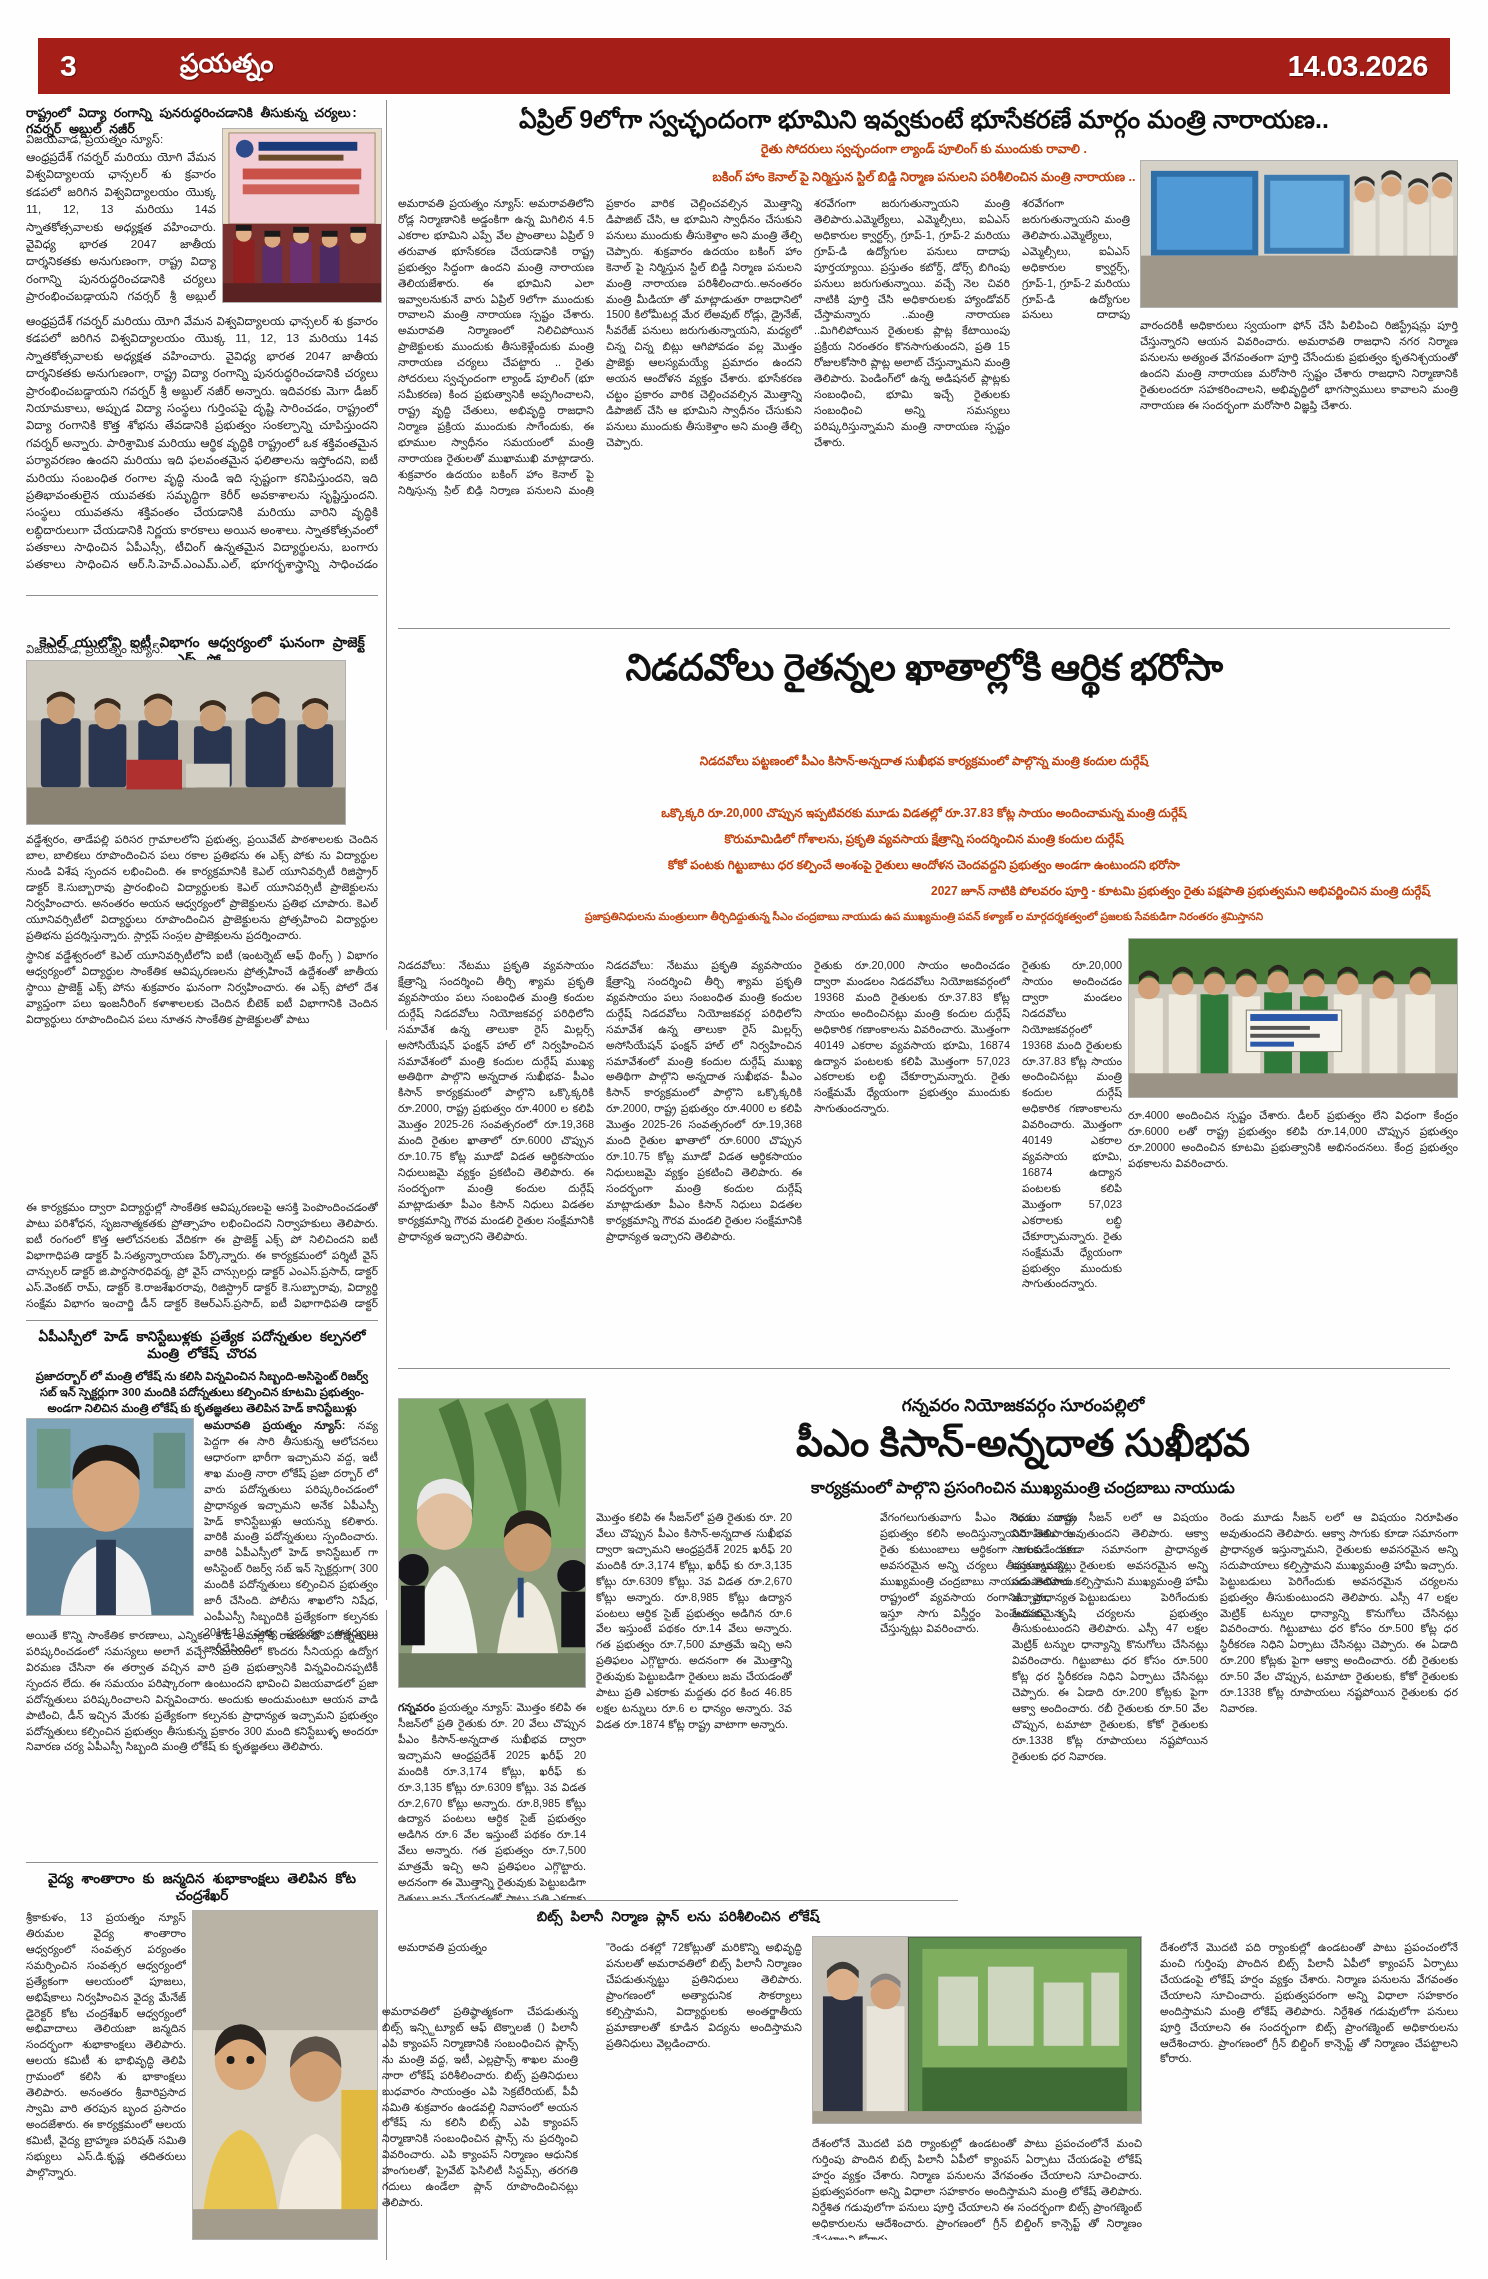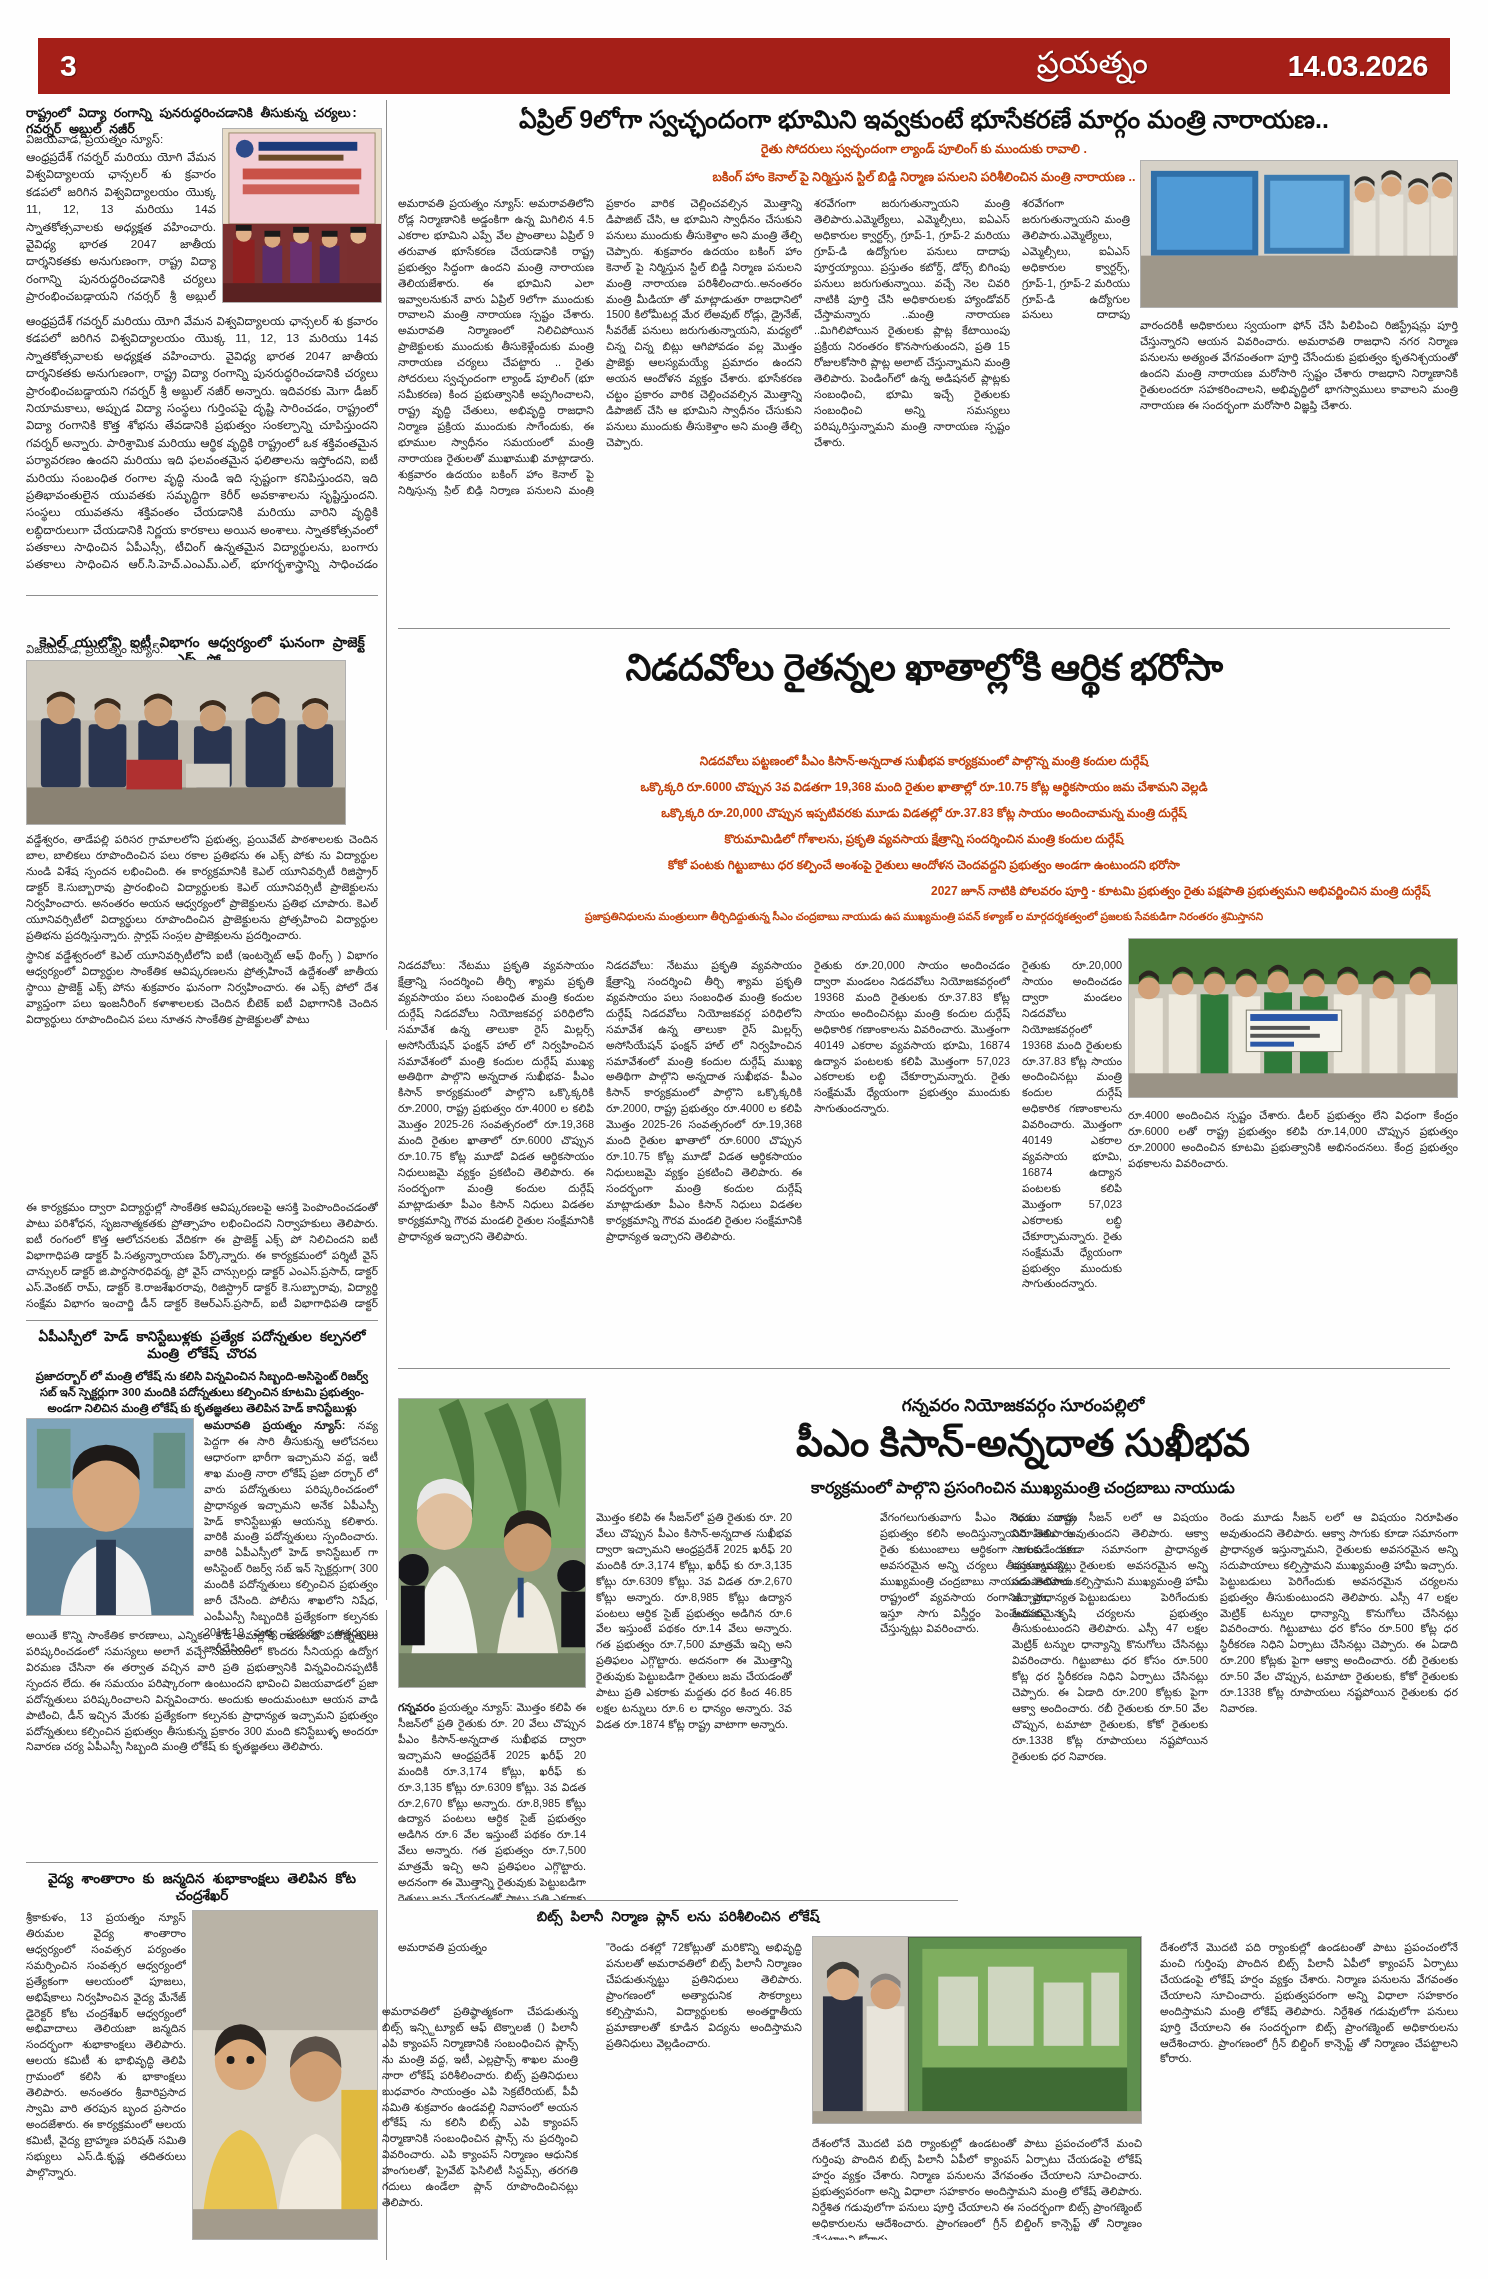--- a/index.html
+++ b/index.html
@@ -27,22 +27,22 @@
     padding: 0 22px;
     color: #fff;
   }
   .masthead .page-no {
     font-size: 30px; font-weight: bold;
     letter-spacing: 0px;
     text-shadow: 1px 1px 1px rgba(0,0,0,.45);
     width: 120px;
   }
   .masthead .title {
-    flex: 1; text-align: right;
-    font-size: 31px; font-weight: normal;
+    flex: 1; text-align: left;
+    font-size: 26px; font-weight: bold;
     text-shadow: 1px 1px 1px rgba(0,0,0,.45);
   }
   .masthead .date {
     width: 280px; text-align: right;
     font-size: 29px; font-weight: bold;
     letter-spacing: -0.5px;
     text-shadow: 1px 1px 1px rgba(0,0,0,.45);
   }
 
   
@@ -317,21 +317,20 @@
     <span>వారందరికీ అధికారులు స్వయంగా ఫోన్ చేసి పిలిపించి రిజిస్ట్రేషన్లు పూర్తి చేస్తున్నారని ఆయన వివరించారు. అమరావతి రాజధాని నగర నిర్మాణ పనులను అత్యంత వేగవంతంగా పూర్తి చేసేందుకు ప్రభుత్వం కృతనిశ్చయంతో ఉందని మంత్రి నారాయణ మరోసారి స్పష్టం చేశారు రాజధాని నిర్మాణానికి రైతులందరూ సహకరించాలని, అభివృద్ధిలో భాగస్వాములు కావాలని మంత్రి నారాయణ ఈ సందర్భంగా మరోసారి విజ్ఞప్తి చేశారు.</span>
   </div>
 
   <div class="divline" style="left:398px; top:628px; width:1052px; height:1px;"></div>
 
   <div class="col" style="left:398px; top:645px; width:1052px;">
     <div class="hl hl-xl">నిడదవోలు రైతన్నల ఖాతాల్లోకి ఆర్థిక భరోసా</div>
   </div>
 
   <div class="col sub" style="left:418px; top:753px; width:1012px; font-size:12px;">నిడదవోలు పట్టణంలో పీఎం కిసాన్-అన్నదాత సుఖీభవ కార్యక్రమంలో పాల్గొన్న మంత్రి కందుల దుర్గేష్</div>
-  <div class="col sub" style="left:418px; top:779px; width:1012px; font-size:12px;">ఒక్కొక్కరి రూ.6000 చొప్పున 3వ విడతగా 19,368 మంది రైతుల ఖాతాల్లో రూ.10.75 కోట్ల ఆర్థికసాయం జమ చేశామని వెల్లడి</div>
   <div class="col sub" style="left:418px; top:805px; width:1012px; font-size:12px;">ఒక్కొక్కరి రూ.20,000 చొప్పున ఇప్పటివరకు మూడు విడతల్లో రూ.37.83 కోట్ల సాయం అందించామన్న మంత్రి దుర్గేష్</div>
   <div class="col sub" style="left:418px; top:831px; width:1012px; font-size:12px;">కొరుమామిడిలో గోశాలను, ప్రకృతి వ్యవసాయ క్షేత్రాన్ని సందర్శించిన మంత్రి కందుల దుర్గేష్</div>
   <div class="col sub" style="left:418px; top:857px; width:1012px; font-size:12px;">కోకో పంటకు గిట్టుబాటు ధర కల్పించే అంశంపై రైతులు ఆందోళన చెందవద్దని ప్రభుత్వం అండగా ఉంటుందని భరోసా</div>
   <div class="col sub" style="left:418px; top:883px; width:1012px; font-size:12px;text-align:right;">2027 జూన్ నాటికి పోలవరం పూర్తి - కూటమి ప్రభుత్వం రైతు పక్షపాతి ప్రభుత్వమని అభివర్ణించిన మంత్రి దుర్గేష్</div>
   <div class="col sub" style="left:418px; top:909px; width:1012px; font-size:10.5px;">ప్రజాప్రతినిధులను మంత్రులుగా తీర్చిదిద్దుతున్న సీఎం చంద్రబాబు నాయుడు ఉప ముఖ్యమంత్రి పవన్ కళ్యాణ్ ల మార్గదర్శకత్వంలో ప్రజలకు సేవకుడిగా నిరంతరం శ్రమిస్తానని</div>
 
   <div class="col body small" style="left:398px; top:938px; width:40px;">
   </div>
 
   <div class="photo" style="left:1128px; top:938px; width:330px; height:160px;">

